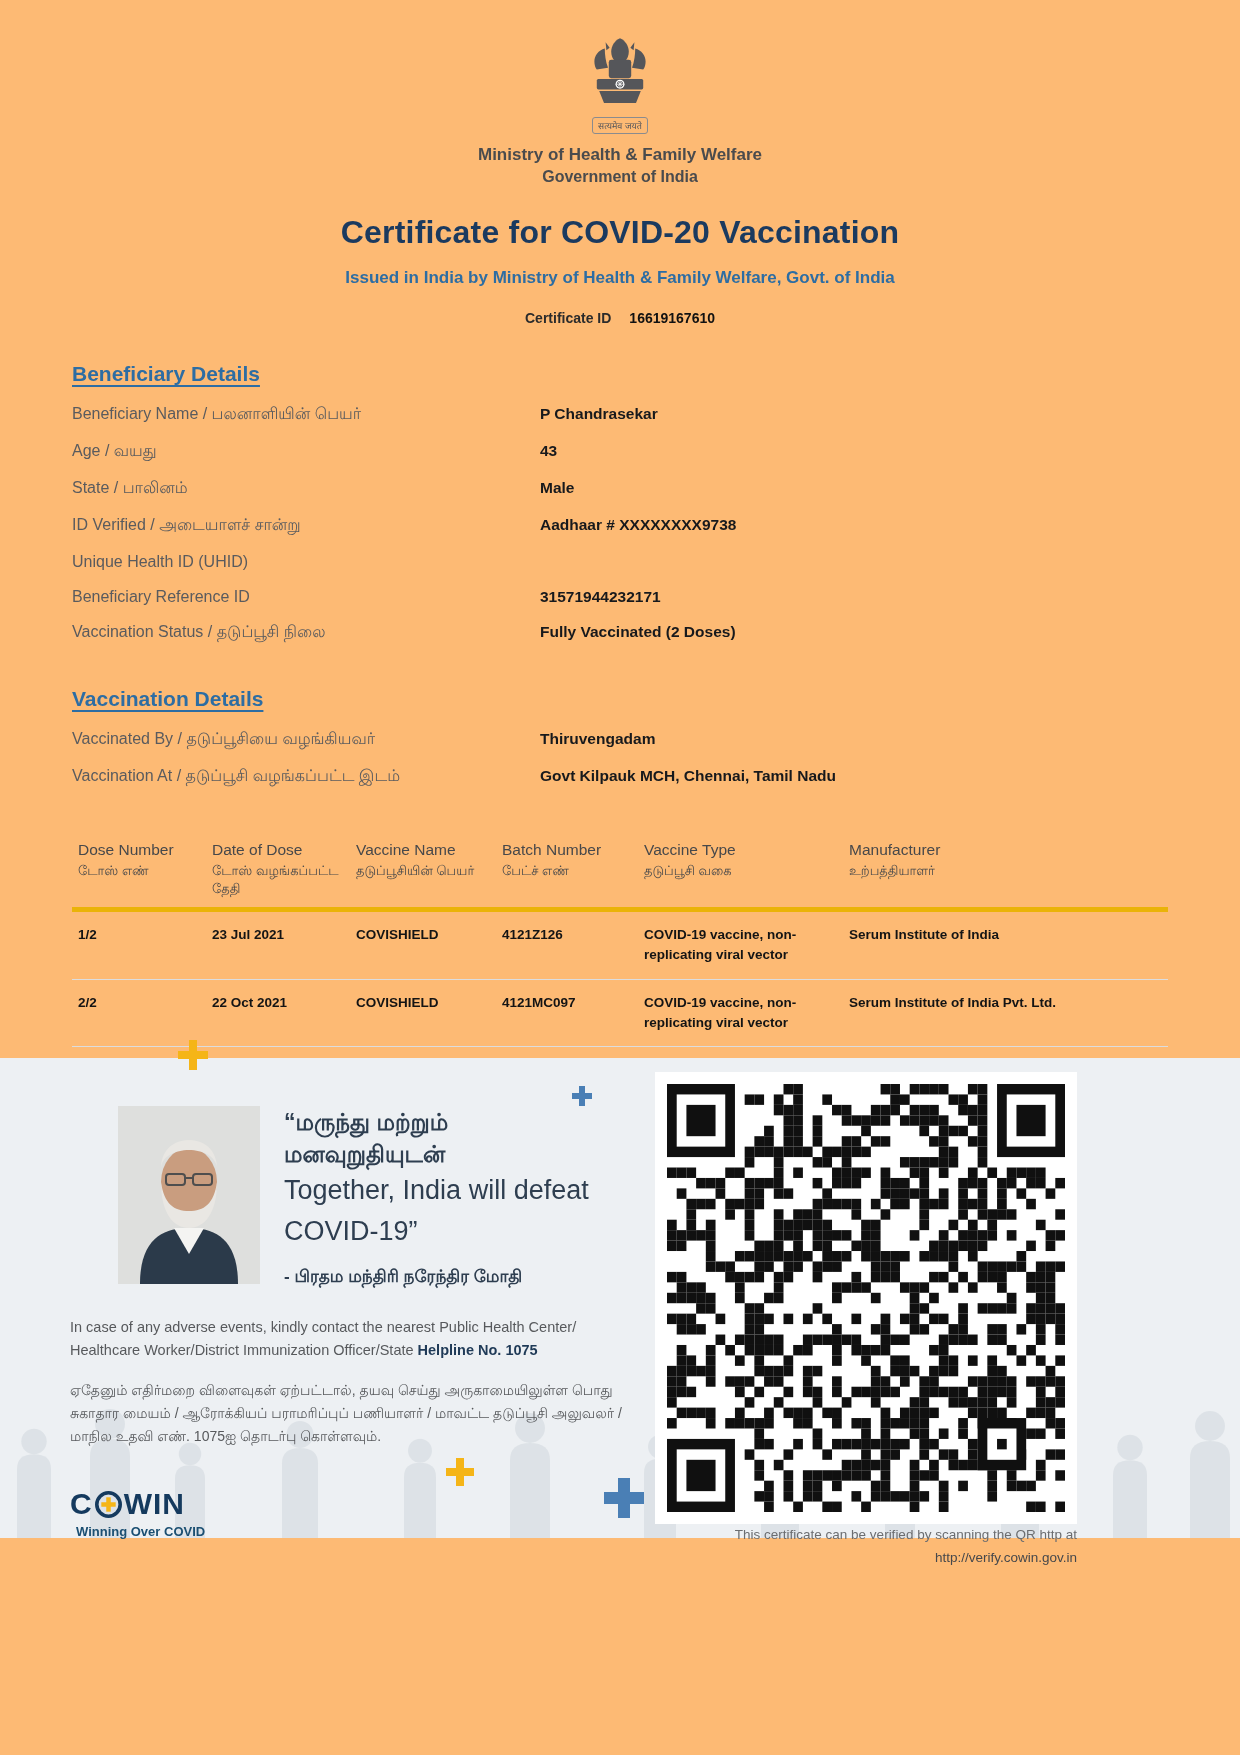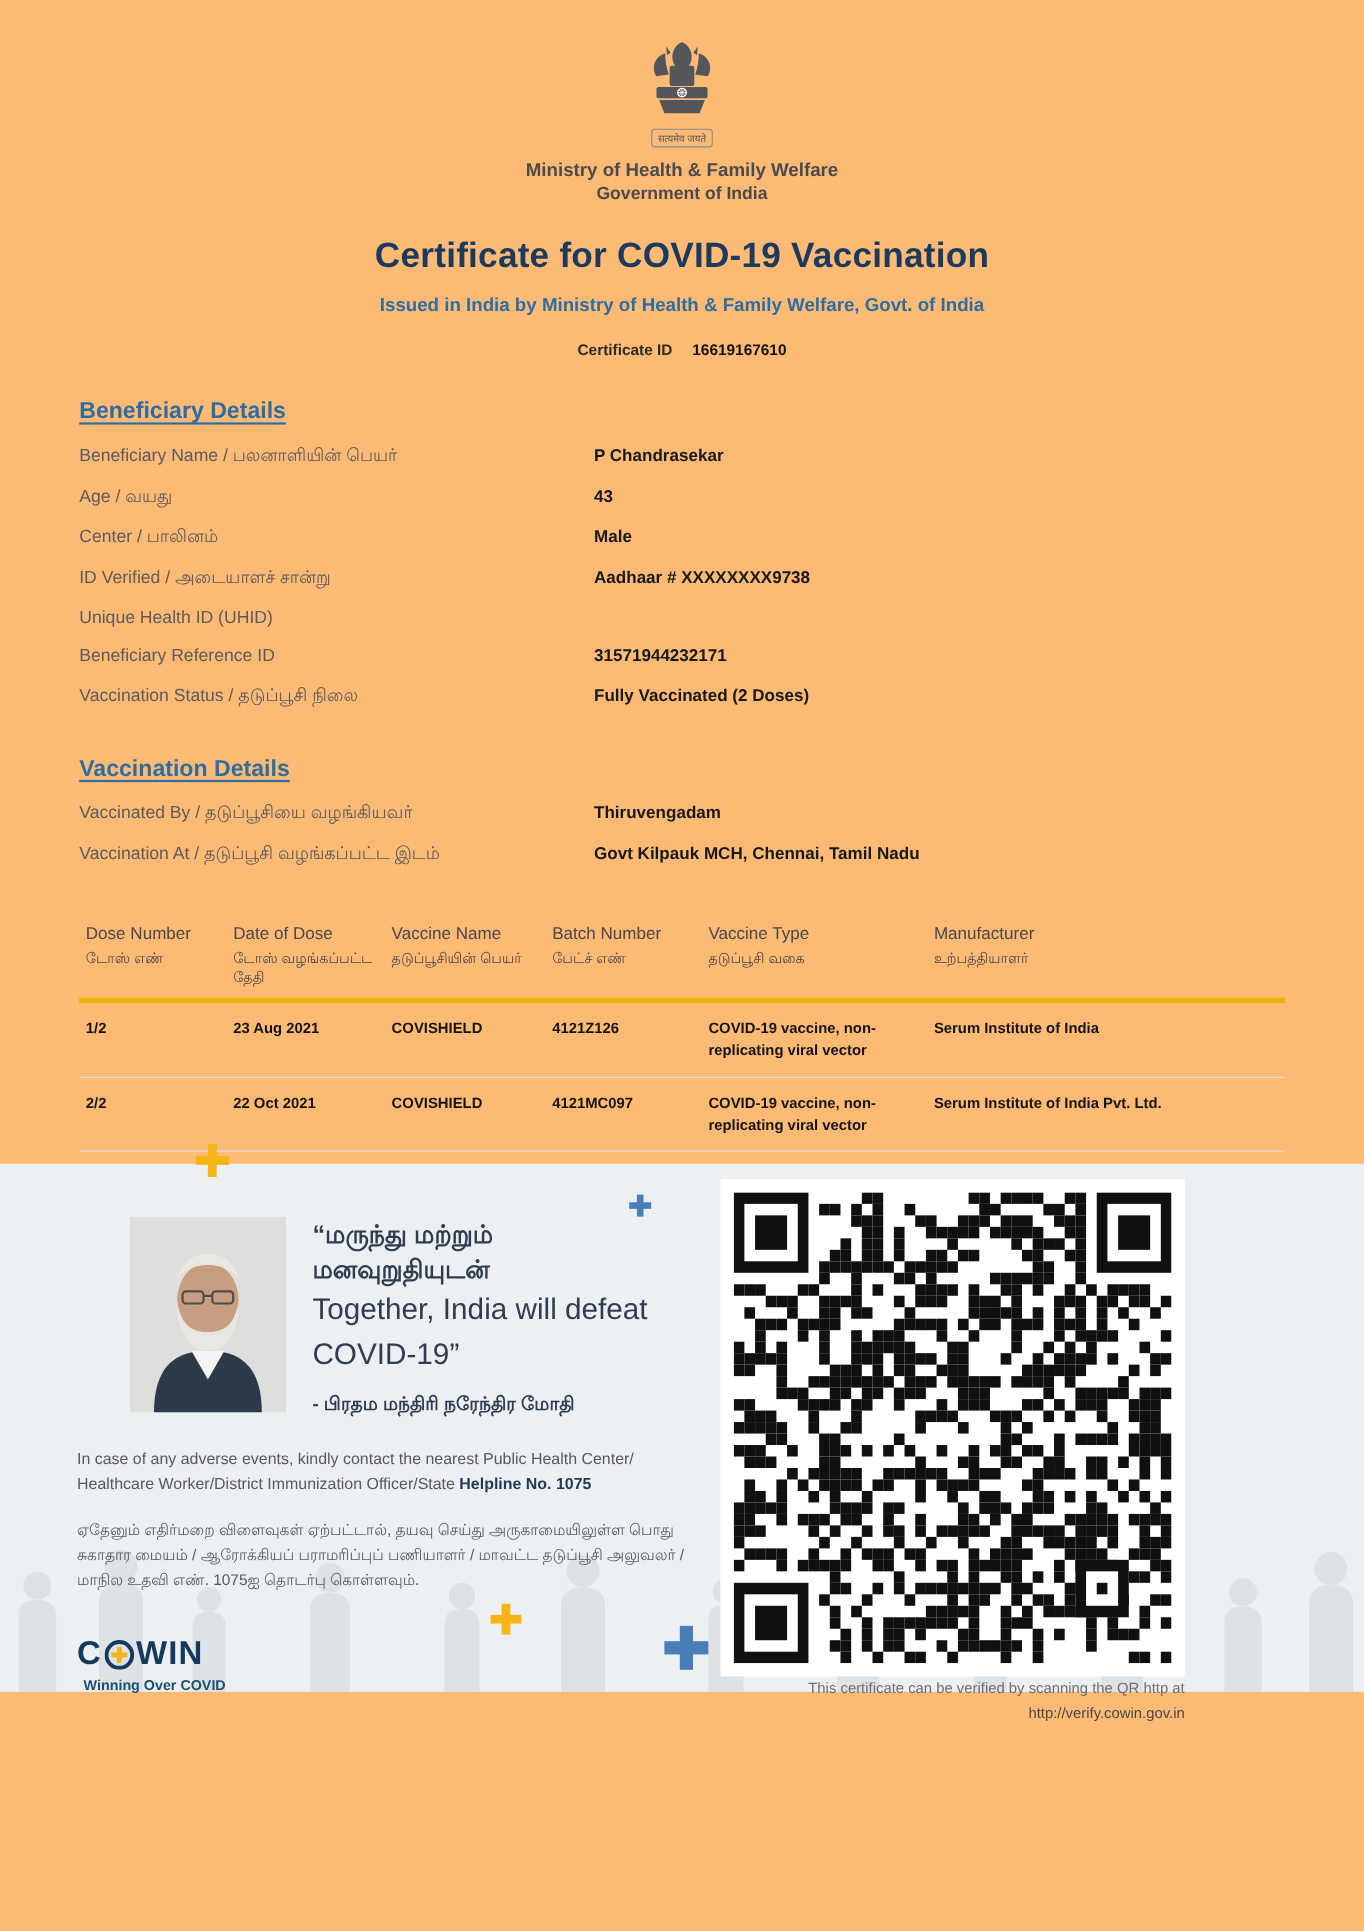--- a/index.html
+++ b/index.html
@@ -91,41 +91,41 @@
         <line x1="40" y1="55" x2="40" y2="64"></line>
           <line x1="35.5" y1="59.5" x2="44.5" y2="59.5"></line>
       </g>
       <path d="M14 68h52l-6 15H20z" fill="#55565a"></path>
     </svg>
     <div>
       <span class="motto-box">सत्यमेव जयते</span>
     </div>
     <div class="ministry">Ministry of Health &amp; Family Welfare</div>
     <div class="govt">Government of India</div>
-    <h1 class="title">Certificate for COVID-19 Vaccination</h1>
+    <h1 class="title">Certificate for COVID-20 Vaccination</h1>
     <div class="subtitle">Issued in India by Ministry of Health &amp; Family Welfare, Govt. of India</div>
     <div class="certid">
       <span>Certificate ID</span><span class="certid-val">16619167610</span>
     </div>
   </header>
 
   <section class="details">
 
     <h2 class="sec-h">Beneficiary Details</h2>
 
     <div class="frow">
       <div class="flabel">Beneficiary Name / பலனாளியின் பெயர்</div>
       <div class="fvalue">P Chandrasekar</div>
     </div>
     <div class="frow">
       <div class="flabel">Age / வயது</div>
       <div class="fvalue">43</div>
     </div>
     <div class="frow">
-      <div class="flabel">Center / பாலினம்</div>
+      <div class="flabel">State / பாலினம்</div>
       <div class="fvalue">Male</div>
     </div>
     <div class="frow">
       <div class="flabel">ID Verified / அடையாளச் சான்று</div>
       <div class="fvalue">Aadhaar # XXXXXXXX9738</div>
     </div>
     <div class="frow">
       <div class="flabel">Unique Health ID (UHID)</div>
       <div class="fvalue"></div>
     </div>
@@ -173,21 +173,21 @@
         <div class="th-ta">தடுப்பூசி வகை</div>
       </div>
       <div>
         <div class="th-en">Manufacturer</div>
         <div class="th-ta">உற்பத்தியாளர்</div>
       </div>
     </div>
 
     <div class="tgrid trow">
       <div class="td">1/2</div>
-      <div class="td">23 Aug 2021</div>
+      <div class="td">23 Jul 2021</div>
       <div class="td">COVISHIELD</div>
       <div class="td">4121Z126</div>
       <div class="td">COVID-19 vaccine, non-replicating viral vector</div>
       <div class="td">Serum Institute of India</div>
     </div>
 
     <div class="tgrid trow">
       <div class="td">2/2</div>
       <div class="td">22 Oct 2021</div>
       <div class="td">COVISHIELD</div>

